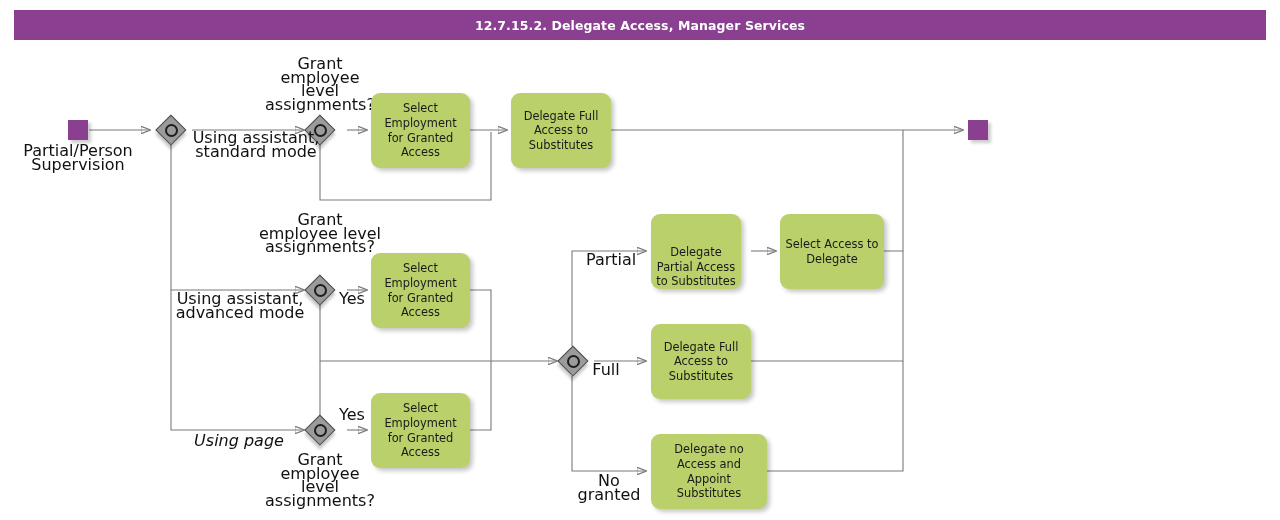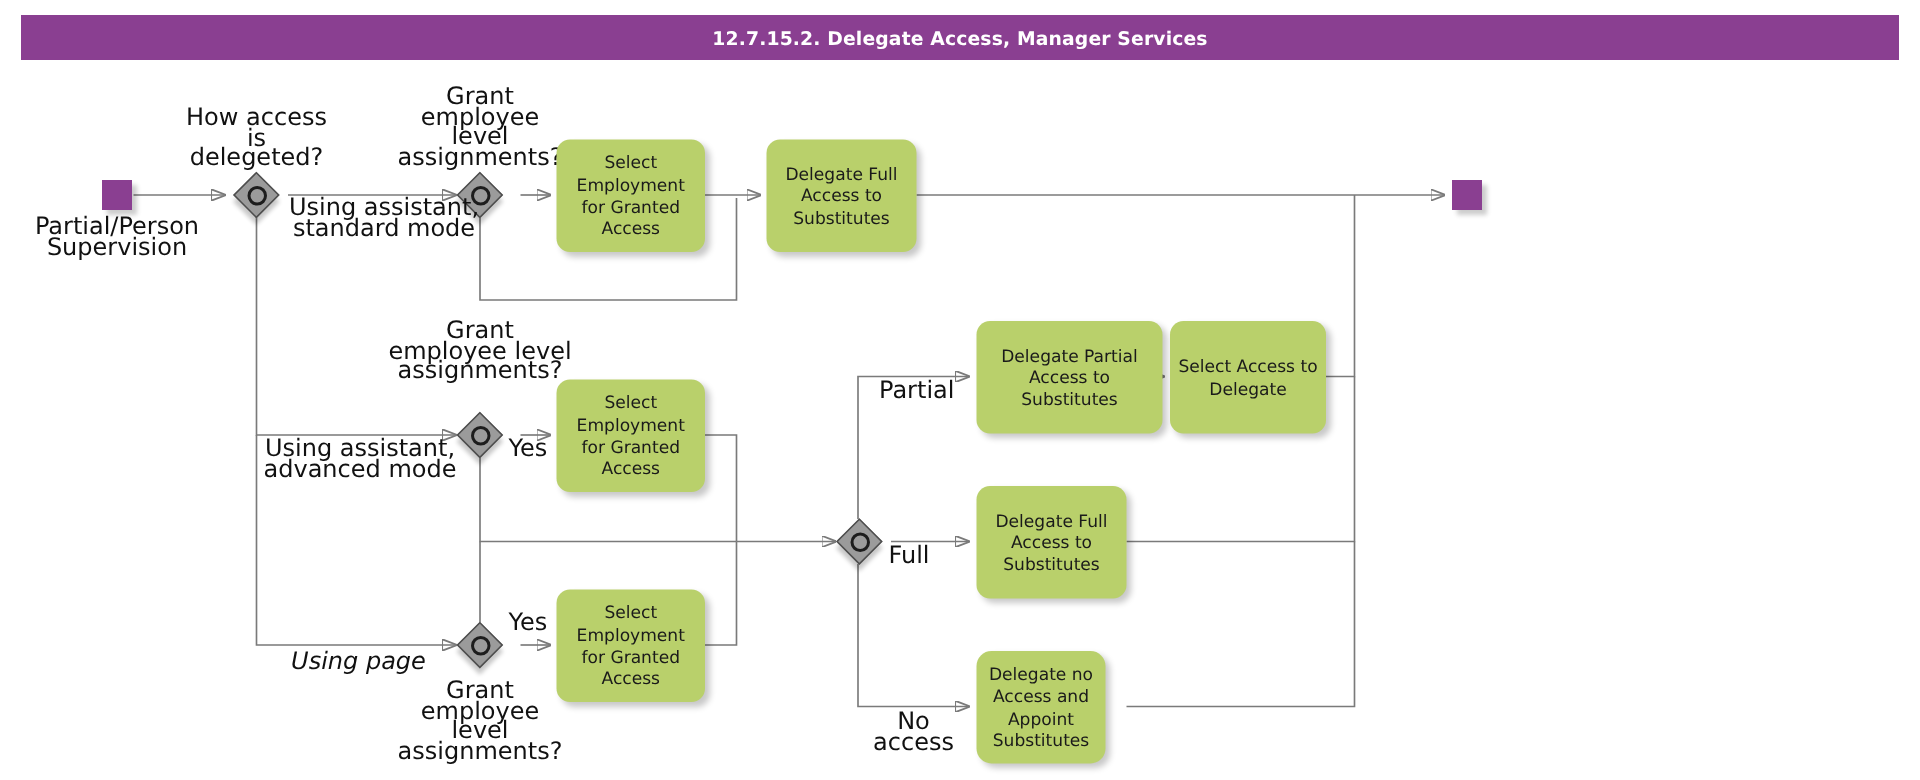--- a/index.html
+++ b/index.html
@@ -105,23 +105,20 @@
   <div class="node evt" style="left:68px;top:120px;"></div>
   <div class="lbl" style="left:8px;top:144px;width:140px;">Partial/Person
 Supervision</div>
 
   <div class="node evt" style="left:968px;top:120px;"></div>
 
   <div class="node gw" style="left:157px;top:116px;">
     <div class="dia"></div>
     <div class="circ"></div>
   </div>
-  <div class="lbl" style="left:113px;top:71px;width:116px;">How access
-is
-delegeted?</div>
 
   <div class="node gw" style="left:306px;top:116px;">
     <div class="dia"></div>
     <div class="circ"></div>
   </div>
   <div class="lbl" style="left:262px;top:57px;width:116px;">Grant
 employee
 level
 assignments?</div>
 
@@ -164,38 +161,38 @@
 Employment for
 Granted Access</span>
   </div>
 
   <div class="task" style="left:371px;top:393px;width:99px;height:75px;">
     <span>Select
 Employment for
 Granted Access</span>
   </div>
 
-  <div class="task" style="left:651px;top:214px;width:124px;height:75px;">
+  <div class="task" style="left:651px;top:214px;width:90px;height:75px;align-items:flex-end;">
     <span>Delegate Partial
 Access to
 Substitutes</span>
   </div>
 
   <div class="task" style="left:780px;top:214px;width:104px;height:75px;">
     <span>Select Access
 to Delegate</span>
   </div>
 
   <div class="task" style="left:651px;top:324px;width:100px;height:75px;">
     <span>Delegate Full
 Access to
 Substitutes</span>
   </div>
 
-  <div class="task" style="left:651px;top:434px;width:86px;height:75px;border-radius:10px;">
+  <div class="task" style="left:651px;top:434px;width:116px;height:75px;">
     <span>Delegate no
 Access and
 Appoint
 Substitutes</span>
   </div>
 
   <div class="lbl l" style="left:191px;top:131px;width:130px;">Using assistant,
 standard mode</div>
 
   <div class="lbl l" style="left:175px;top:292px;width:130px;">Using assistant,
@@ -204,15 +201,15 @@
   <div class="lbl l" style="left:179px;top:434px;width:120px;font-style:italic;">Using page</div>
 
   <div class="lbl" style="left:337px;top:292px;width:30px;">Yes</div>
 
   <div class="lbl" style="left:337px;top:408px;width:30px;">Yes</div>
 
   <div class="lbl" style="left:586px;top:253px;width:45px;">Partial</div>
 
   <div class="lbl" style="left:590px;top:363px;width:32px;">Full</div>
 
-  <div class="lbl" style="left:576px;top:474px;width:66px;">No access</div>
+  <div class="lbl" style="left:576px;top:474px;width:66px;">No granted</div>
 
 </div>
 
 </body></html>

